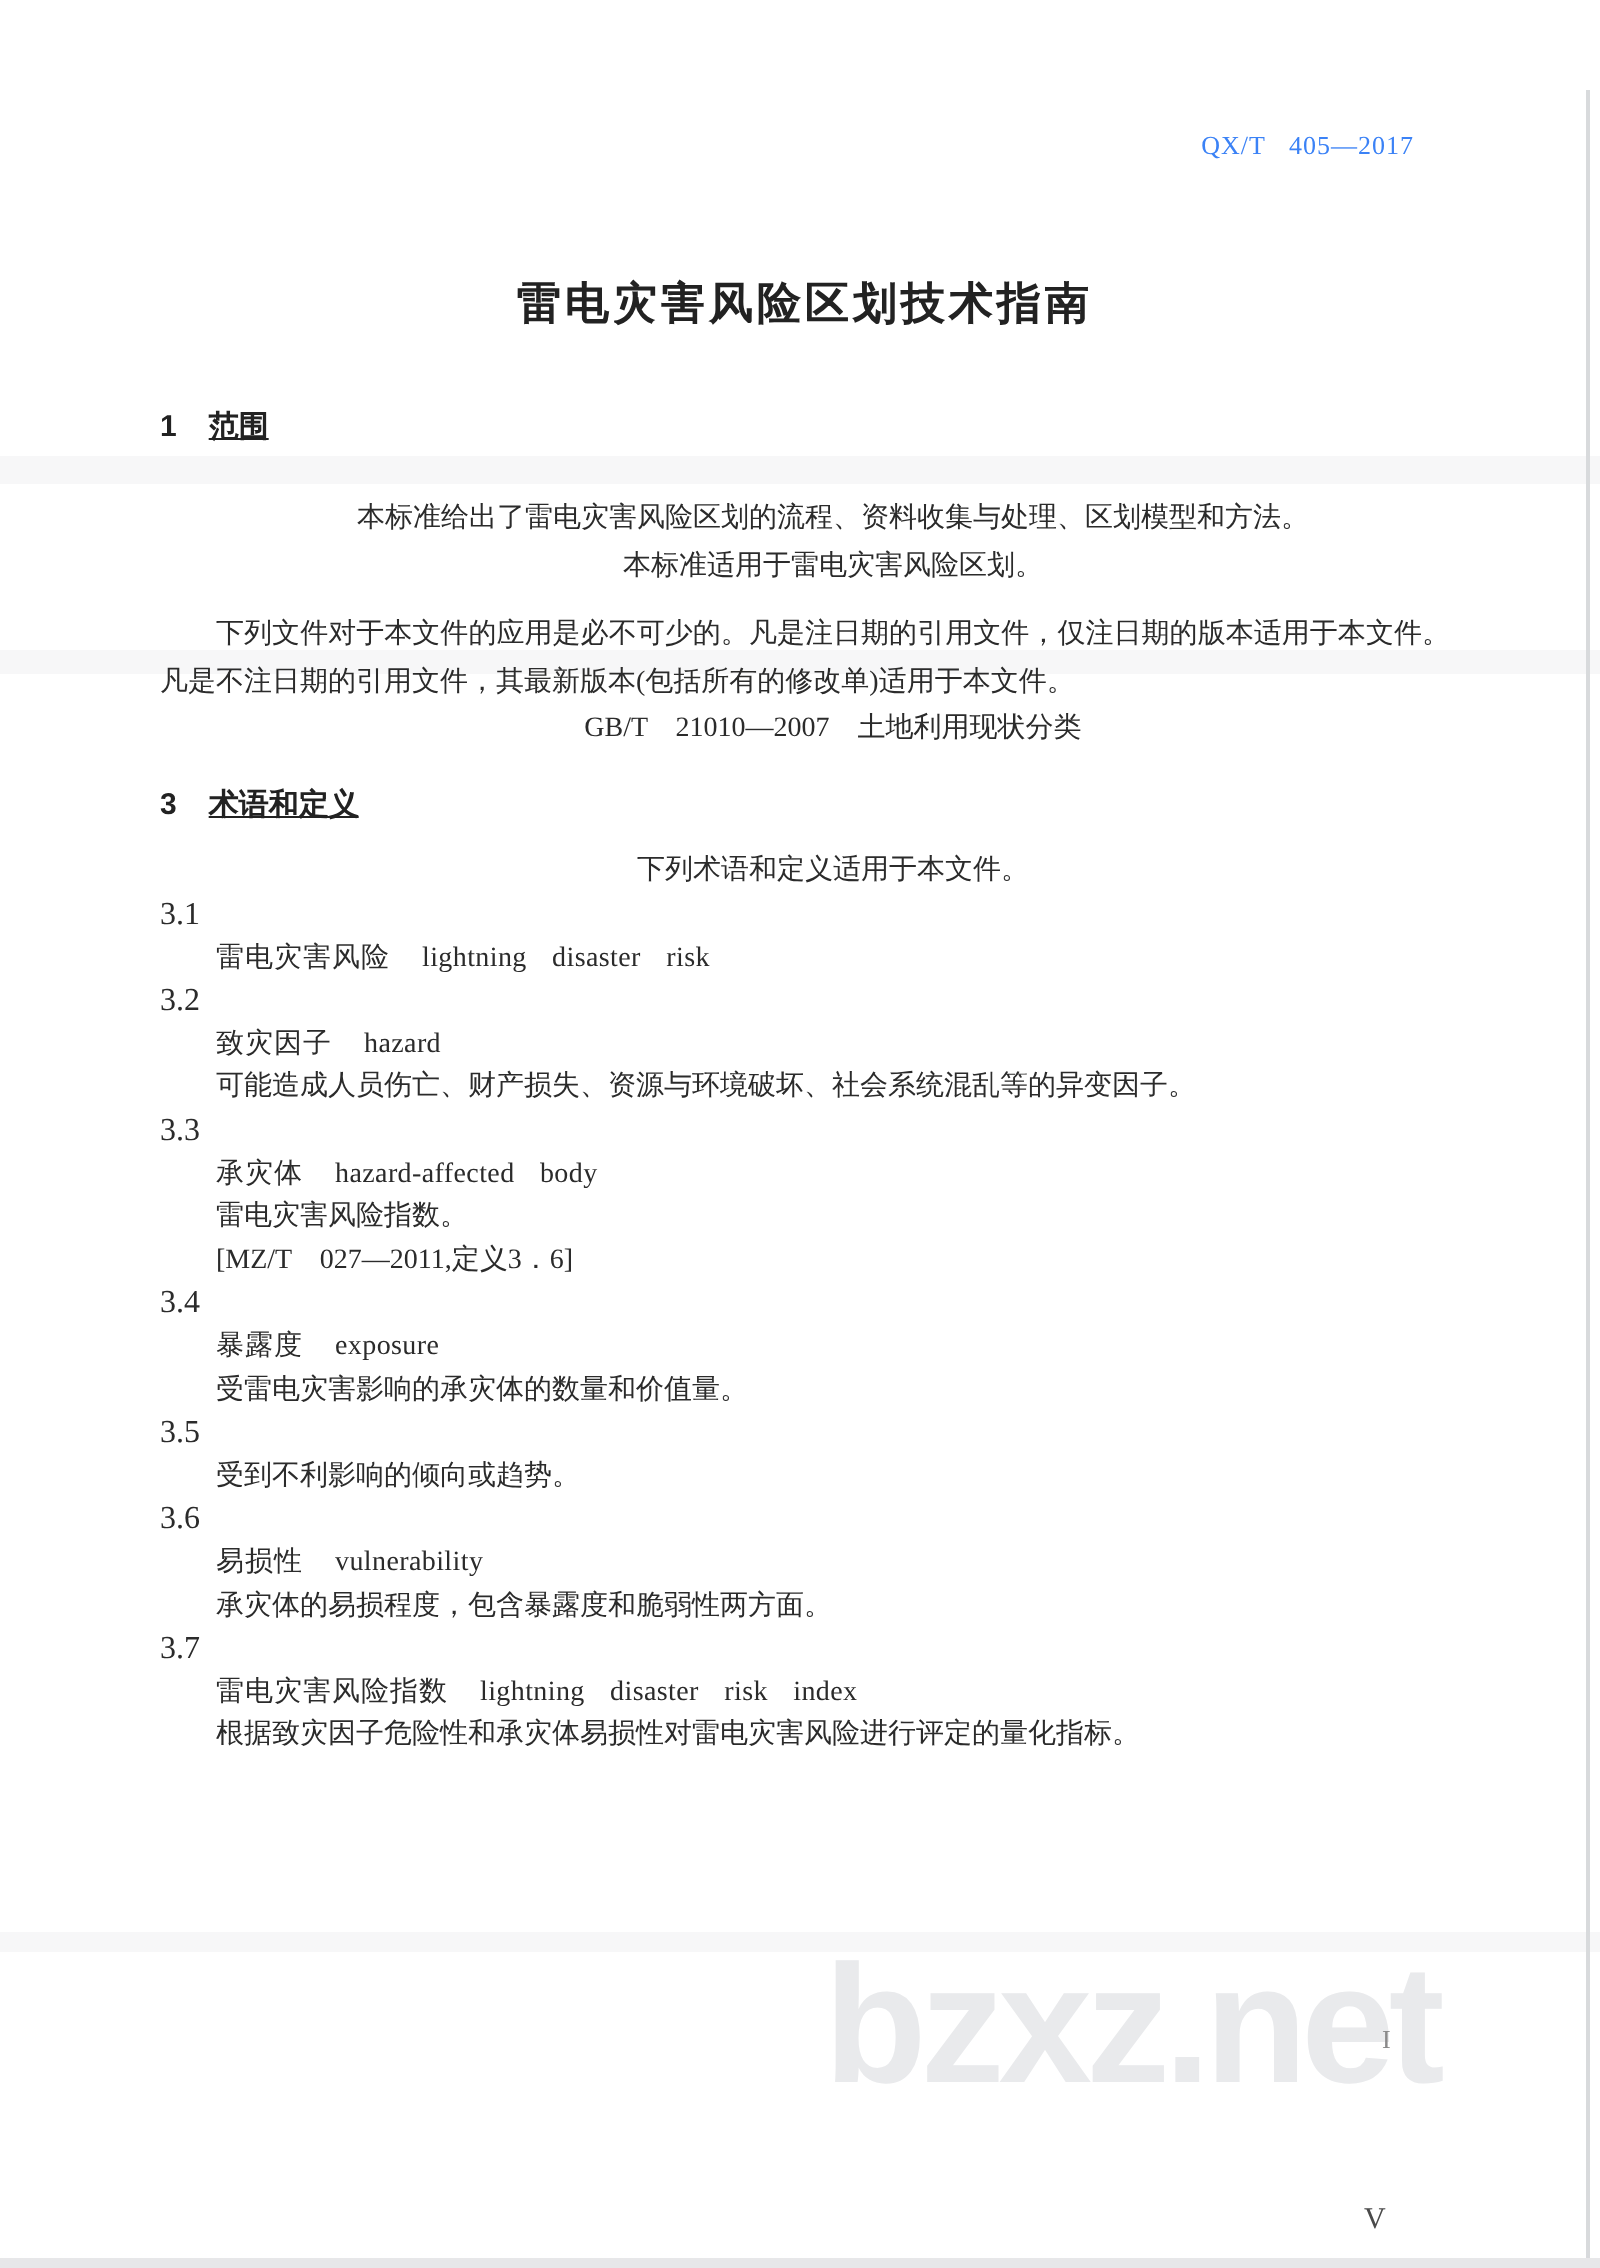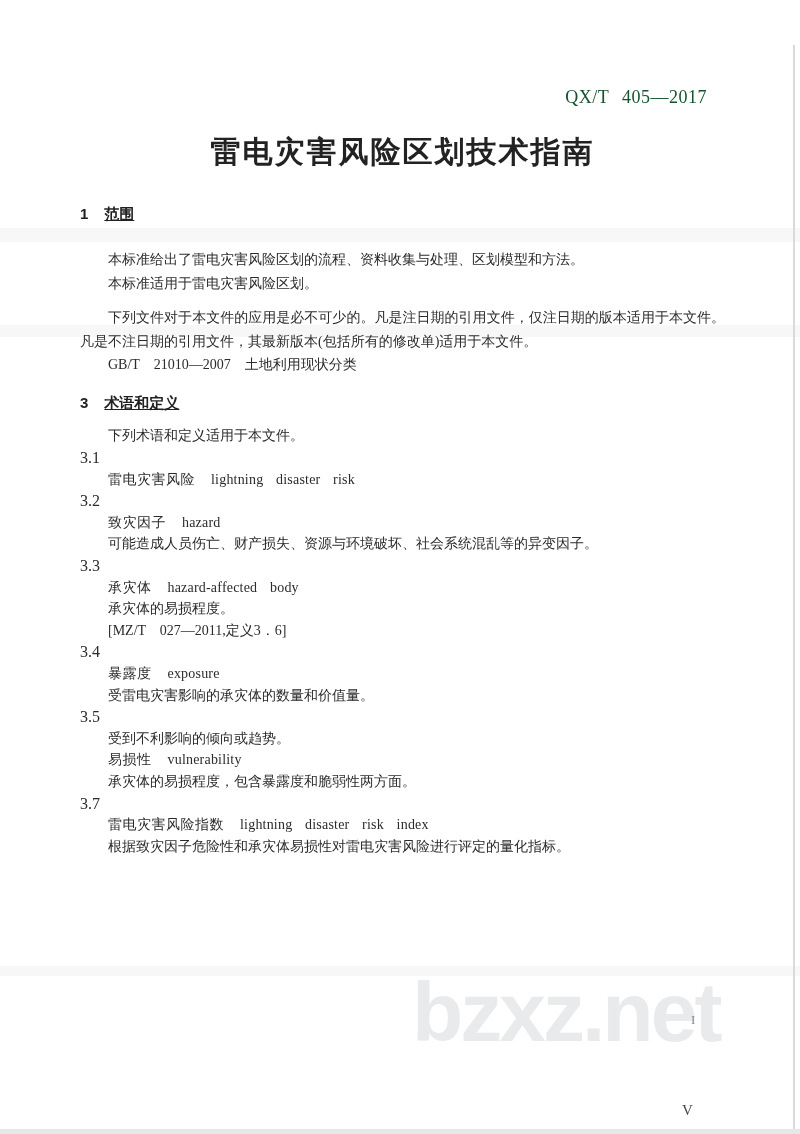--- a/index.html
+++ b/index.html
@@ -9,43 +9,43 @@
   
   .edge-right { position:absolute; left:793px; top:45px; width:2px; height:1089px; background:#d8dadc; }
   .edge-bottom { position:absolute; left:0; bottom:0; width:800px; height:5px; background:#e7e7e9; }
   .scan-band { position:absolute; left:0; width:800px; background:#f7f7f8; }
   .band1 { top:228px; height:14px; }
   .band2 { top:325px; height:12px; }
   .band3 { top:966px; height:10px; }
 
   .header-code {
     position:absolute; top:64px; right:93px;
-    font-size:18px; line-height:18px; letter-spacing:0.5px; word-spacing:8px; color:#14532d;margin-top:24px;
+    font-size:13px; line-height:18px; letter-spacing:0.5px; word-spacing:8px; color:#3b82f6;
   }
 
   .content { position:absolute; left:80px; top:0; width:645px; }
 
   .doc-title {
     margin:136px 0 0 0; text-align:center;
-    font-size:30px; line-height:32px; font-weight:bold; letter-spacing:2px; color:#222;
+    font-size:22px; line-height:32px; font-weight:bold; letter-spacing:2px; color:#222;
     font-family:"Liberation Sans","DejaVu Sans",sans-serif;
   }
 
   .sec-heading {
     margin-top:36px; font-size:15px; line-height:20px; font-weight:bold; color:#222;
     font-family:"Liberation Sans","DejaVu Sans",sans-serif;
     text-decoration:underline;
   }
   .sec-heading.tight { margin-top:16px; }
   .sec-num { display:inline-block; margin-right:16px; }
 
   .body-p { font-size:14px; line-height:23.5px; }
   .mt24 { margin-top:24px; }
   .mt22 { margin-top:11px; }
-  .indent { text-indent:2em; }
+  .indent { text-indent:2em;text-align:center; }
   .justify { text-align:justify; }
 
   .terms { margin-top:0; }
   .term-block { font-size:14px; line-height:21.6px; }
   .term-number { font-size:16px; color:#2b2b2b; }
   .term-line { text-indent:2em; }
   .term-zh { letter-spacing:0.5px; }
   .term-en { margin-left:16px; word-spacing:9px; letter-spacing:0.2px; }
   .term-def { text-indent:2em; }
   .term-source { text-indent:2em; }
@@ -107,38 +107,39 @@
         <span class="term-zh">致灾因子</span><span class="term-en">hazard</span>
       </div>
       <div class="term-def">可能造成人员伤亡、财产损失、资源与环境破坏、社会系统混乱等的异变因子。</div>
     </div>
 
     <div class="term-block">
       <div class="term-number">3.3</div>
       <div class="term-line">
         <span class="term-zh">承灾体</span><span class="term-en">hazard-affected body</span>
       </div>
-      <div class="term-def">承灾体的易损程度。</div>
+      <div class="term-def">雷电灾害风险指数。</div>
       <div class="term-source">[MZ/T　027—2011,定义3．6]</div>
     </div>
 
     <div class="term-block">
       <div class="term-number">3.4</div>
       <div class="term-line">
         <span class="term-zh">暴露度</span><span class="term-en">exposure</span>
       </div>
       <div class="term-def">受雷电灾害影响的承灾体的数量和价值量。</div>
     </div>
 
     <div class="term-block">
       <div class="term-number">3.5</div>
       <div class="term-def">受到不利影响的倾向或趋势。</div>
     </div>
 
     <div class="term-block">
+      <div class="term-number">3.6</div>
       <div class="term-line">
         <span class="term-zh">易损性</span><span class="term-en">vulnerability</span>
       </div>
       <div class="term-def">承灾体的易损程度，包含暴露度和脆弱性两方面。</div>
     </div>
 
     <div class="term-block">
       <div class="term-number">3.7</div>
       <div class="term-line">
         <span class="term-zh">雷电灾害风险指数</span><span class="term-en">lightning disaster risk index</span>

